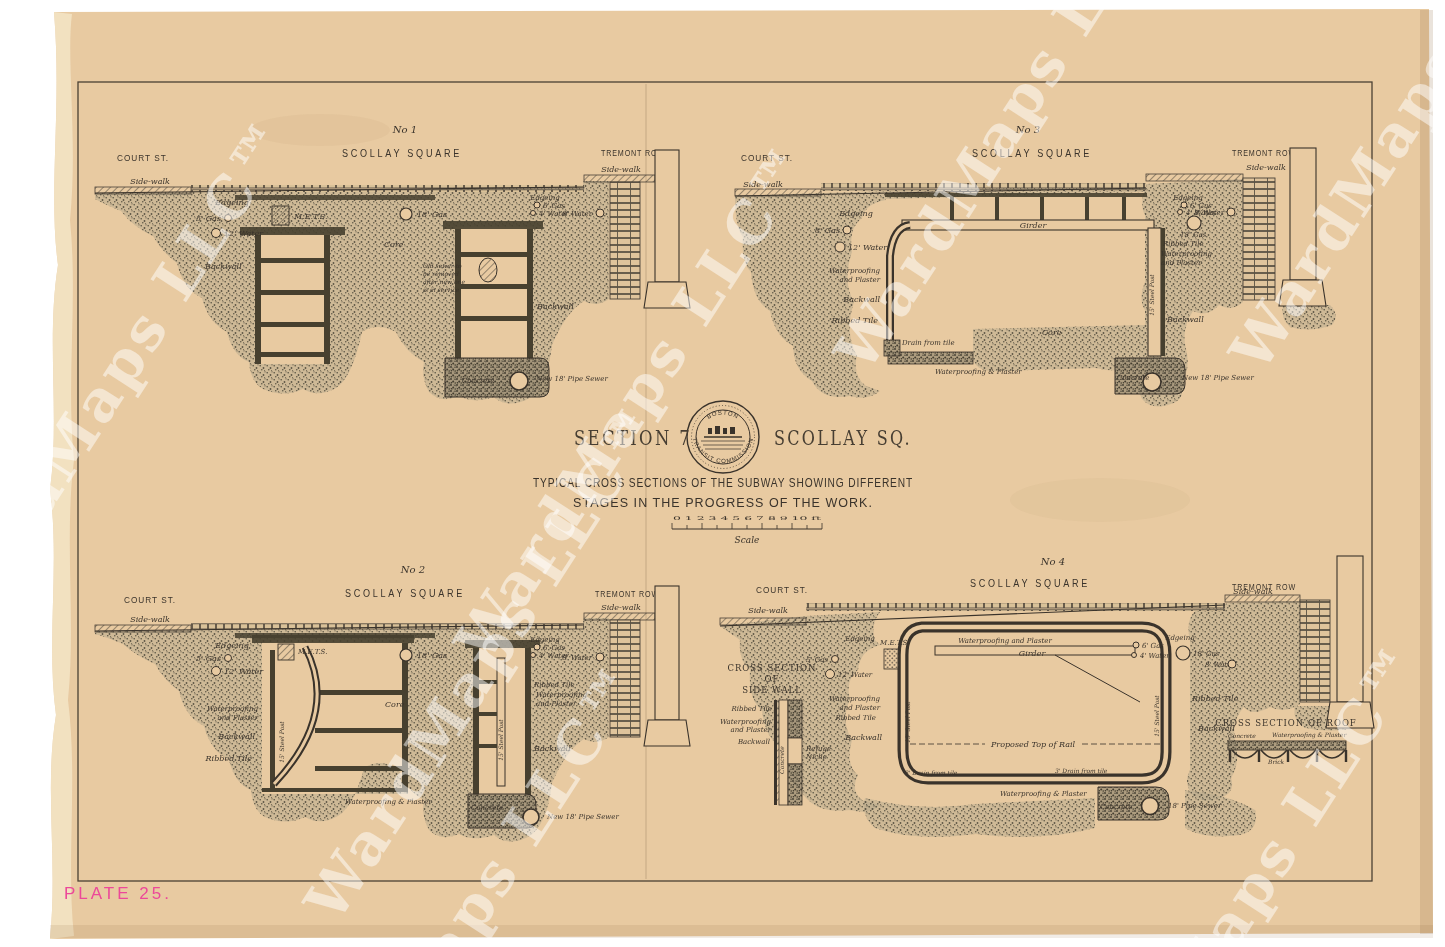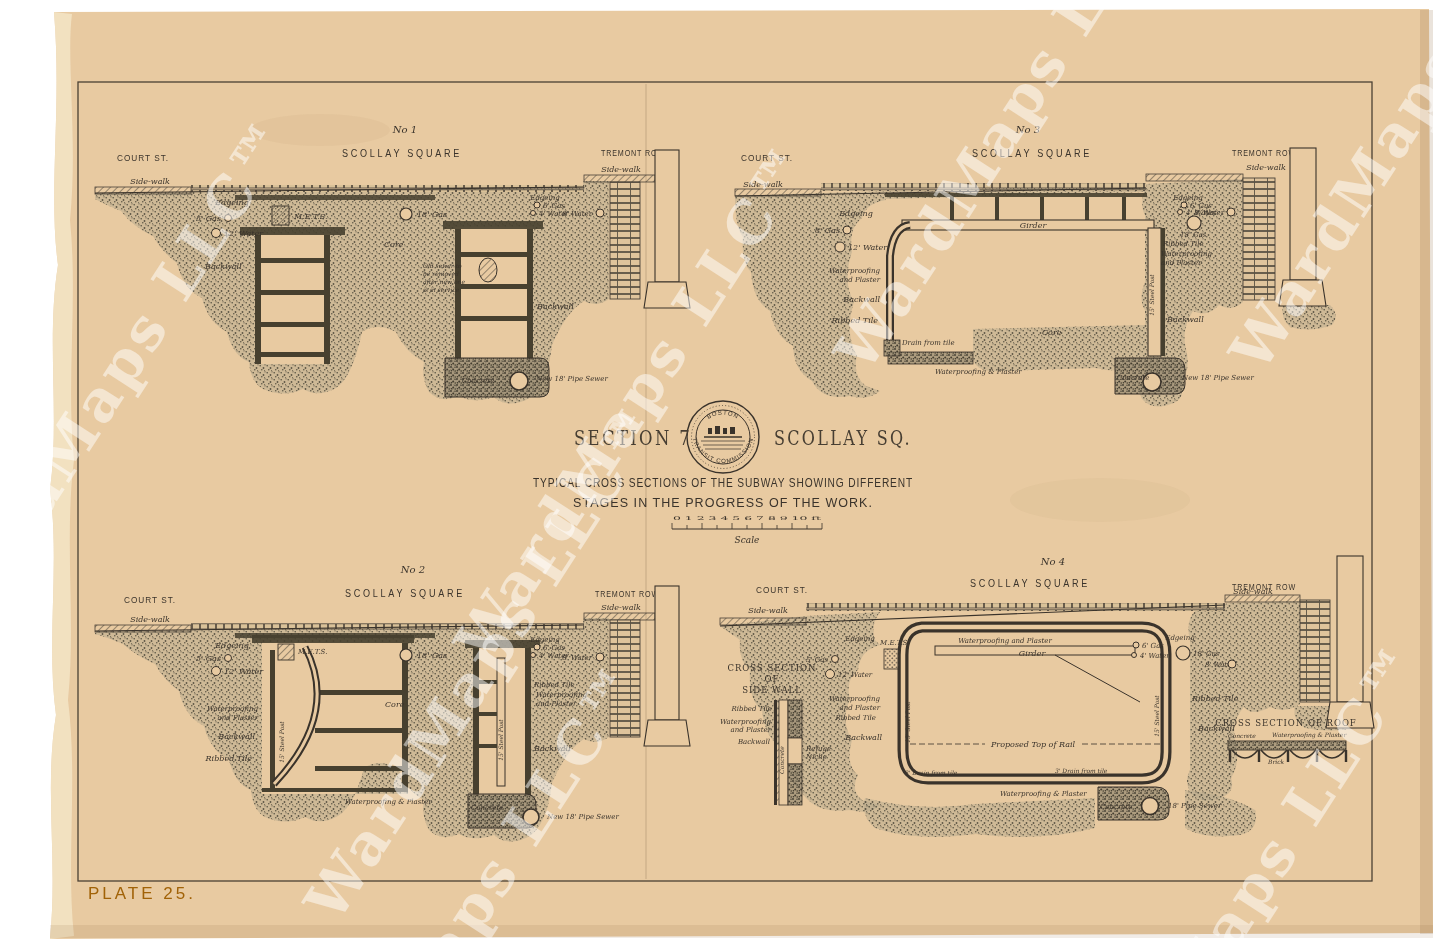--- a/index.html
+++ b/index.html
@@ -13,22 +13,22 @@
   .h6 {font:italic 6px "DejaVu Serif",serif;}
   .n  {font:italic 10px "DejaVu Serif",serif;}
   .hd {font:10px "Liberation Sans",sans-serif;letter-spacing:3px;}
   .hs {font:8.5px "Liberation Sans",sans-serif;letter-spacing:1px;}
   .dt {font:8.5px "DejaVu Serif",serif;letter-spacing:1px;}
   .bt {font:21px "DejaVu Serif",serif;letter-spacing:3px;fill:#473e32;}
   .su {font:12px "Liberation Sans",sans-serif;letter-spacing:1px;fill:#3a332b;}
   .se {font:6px "Liberation Sans",sans-serif;letter-spacing:1px;}
   .sn {font:5px "DejaVu Serif",serif;}
   .sl {font:italic 9px "DejaVu Serif",serif;}
-  .plate-label{position:absolute;left:88px;top:884px;z-index:3;
-    font:17px "Liberation Sans",sans-serif;letter-spacing:3px;color:#a16207;text-align:right;}
+  .plate-label{position:absolute;left:64px;top:884px;z-index:3;
+    font:17px "Liberation Sans",sans-serif;letter-spacing:3px;color:#ec4899;text-align:right;}
   .wm{position:absolute;z-index:5;white-space:nowrap;pointer-events:none;
     font:600 58px "DejaVu Serif",serif;letter-spacing:4px;color:rgba(255,255,255,0.5);
     transform:rotate(-57deg);transform-origin:0 50%;}
 </style>
 </head>
 <body>
 
 <div class="page">
 <svg class="plate" width="1445" height="947" viewBox="0 0 1445 947">
   <defs>

